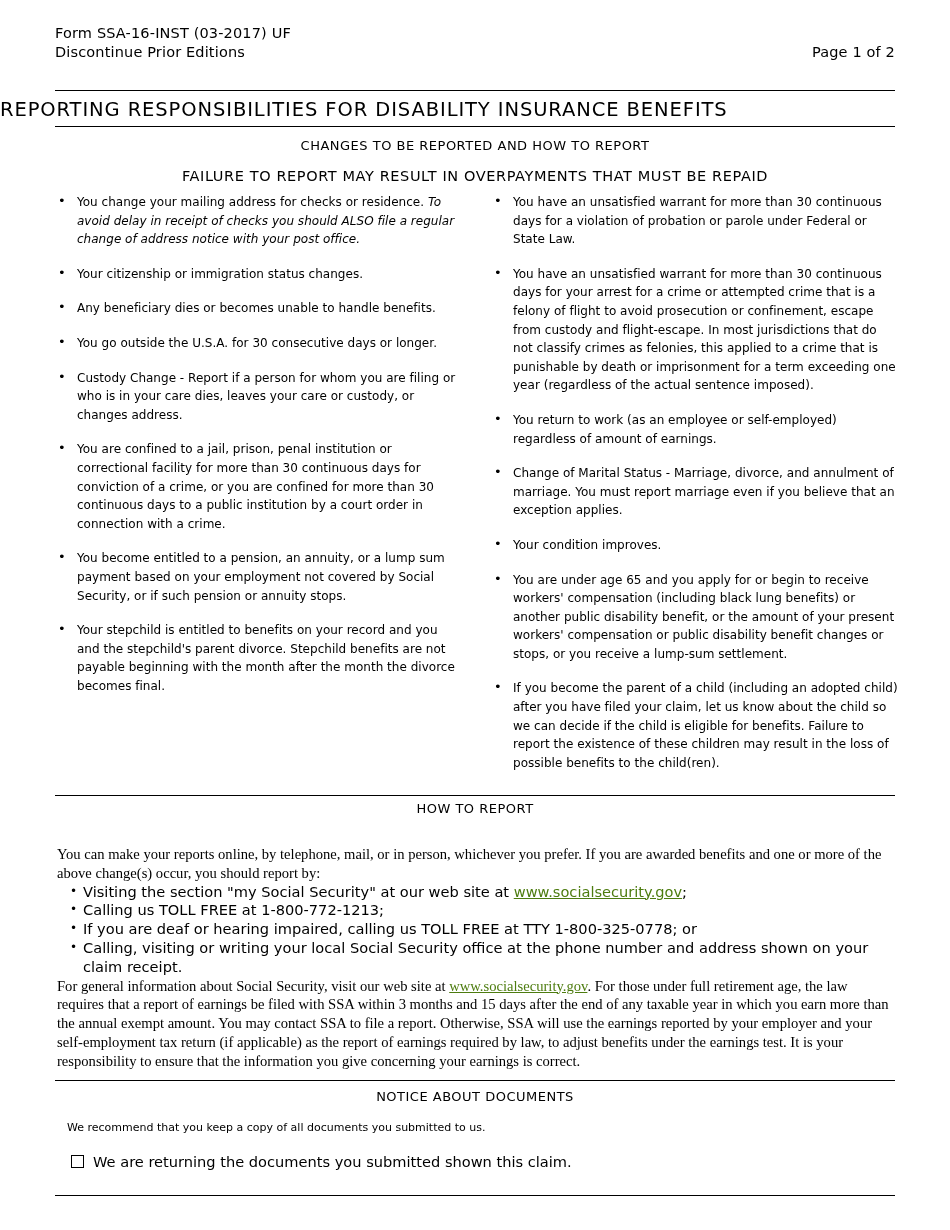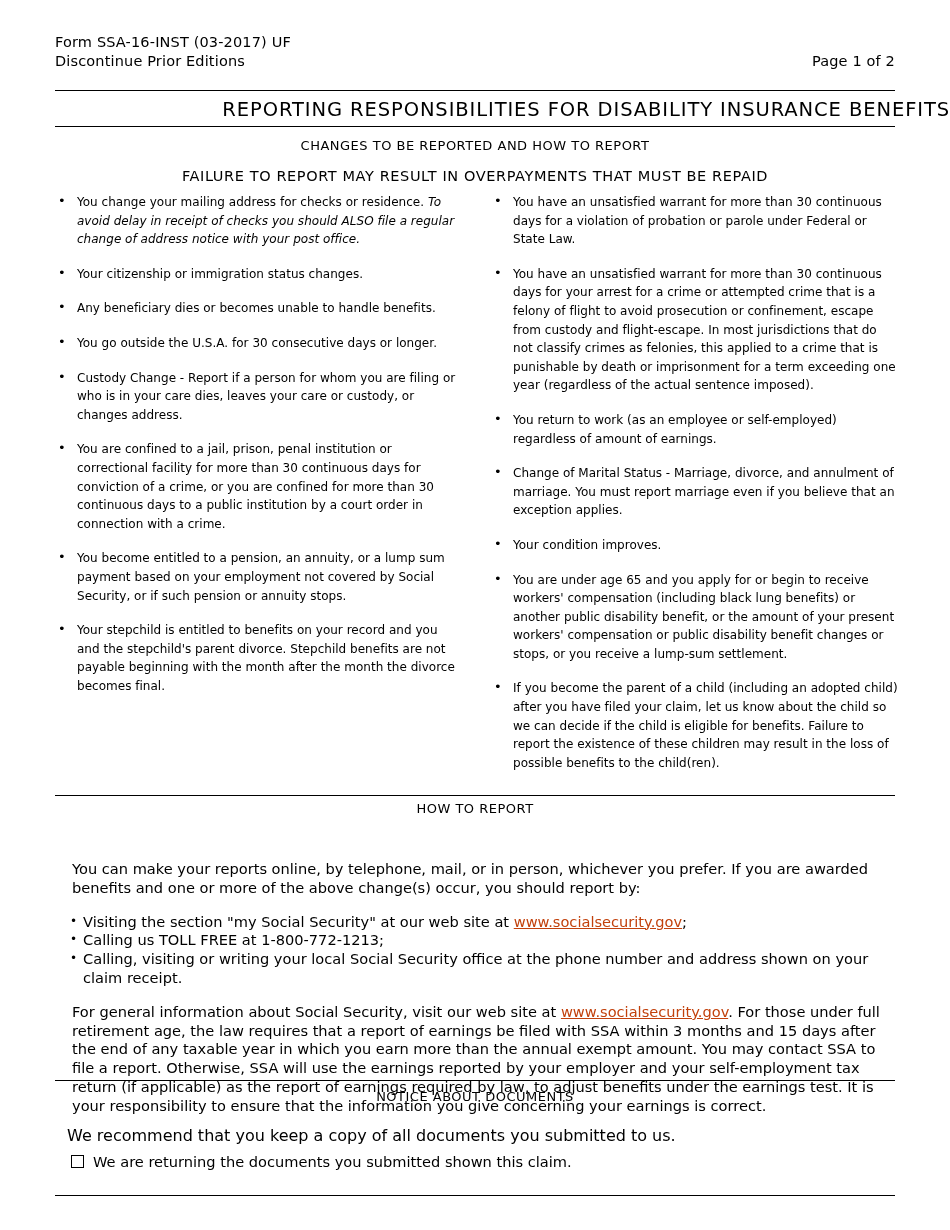--- a/index.html
+++ b/index.html
@@ -19,21 +19,21 @@
     position: relative;
     width: 950px;
     height: 1230px;
     box-sizing: border-box;
   }
 
   
   .header {
     position: absolute;
     left: 55px;
-    top: 33px;
+    top: 24px;
     width: 840px;
   }
   .hdr-row {
     display: flex;
     justify-content: space-between;
     align-items: baseline;
     font-size: 14.5px;
     line-height: 19px;
     letter-spacing: 0.15px;
   }
@@ -52,21 +52,21 @@
   .rule-how  { top: 795px; }
   .rule-not  { top: 1080px; }
   .rule-bot  { top: 1195px; }
 
   
   .doc-title {
     position: absolute;
     left: 0;
     top: 98px;
     width: 950px;
-    text-align: right;
+    text-align: left;
     font-size: 19.5px;
     letter-spacing: 0.9px;
     font-weight: 400;
   }
   .sec-title {
     position: absolute;
     left: 0;
     width: 950px;
     text-align: center;
     font-size: 13px;
@@ -121,52 +121,51 @@
 
   
   .how-body {
     position: absolute;
     left: 57px;
     top: 845px;
     width: 840px;
     font-size: 14.6px;
     line-height: 18.8px;
   }
-  .how-body p { margin: 15px; }
+  .how-body p { margin: 0; font-family: Liberation Serif, serif; }
   ul.sublist {
     list-style: none;
     margin: 0;
     padding: 0 0 0 13px;
   }
   ul.sublist > li {
     position: relative;
     padding-left: 13px;
     line-height: 18.8px;
   }
   ul.sublist > li:before {
     content: "\2022";
     position: absolute;
     left: 0;
     top: -1px;
     font-size: 12px;
   }
   .lnk {
-    color: #c2410c;
+    color: #4d7c0f;
     text-decoration: underline;
   }
   .para-gen { margin-top: 0px; }
 
   
   .notice-line {
     position: absolute;
     left: 67px;
     top: 1118px;
-    font-size: 16px;
+    font-size: 11px;
     line-height: 19px;
-    margin-top: 8px;
   }
   .checkbox-row {
     position: absolute;
     left: 71px;
     top: 1152px;
     display: flex;
     align-items: flex-start;
     font-size: 14.6px;
     line-height: 19px;
   }
@@ -232,20 +231,21 @@
   </div>
 
   <div class="rule rule-how"></div>
   <div class="sec-title sec-how">HOW TO REPORT</div>
 
   <div class="how-body">
     <p>You can make your reports online, by telephone, mail, or in person, whichever you prefer. If you are awarded benefits and one or more of the above change(s) occur, you should report by:</p>
     <ul class="sublist" id="how-list">
         <li><span>Visiting the section "my Social Security" at our web site at </span><a class="lnk" href="#">www.socialsecurity.gov</a><span>;</span></li>
         <li><span>Calling us TOLL FREE at 1-800-772-1213;</span></li>
+        <li><span>If you are deaf or hearing impaired, calling us TOLL FREE at TTY 1-800-325-0778; or</span></li>
         <li><span>Calling, visiting or writing your local Social Security office at the phone number and address shown on your claim receipt.</span></li>
       </ul>
     <p class="para-gen">
       <span>For general information about Social Security, visit our web site at </span><a class="lnk" href="#">www.socialsecurity.gov</a><span>. For those under full retirement age, the law requires that a report of earnings be filed with SSA within 3 months and 15 days after the end of any taxable year in which you earn more than the annual exempt amount.  You may contact SSA to file a report.  Otherwise, SSA will use the earnings reported by your employer and your self-employment tax return (if applicable) as the report of earnings required by law, to adjust benefits under the earnings test.  It is your responsibility to ensure that the information you give concerning your earnings is correct.</span>
     </p>
   </div>
 
   <div class="rule rule-not"></div>
   <div class="sec-title sec-notice">NOTICE ABOUT DOCUMENTS</div>
 

